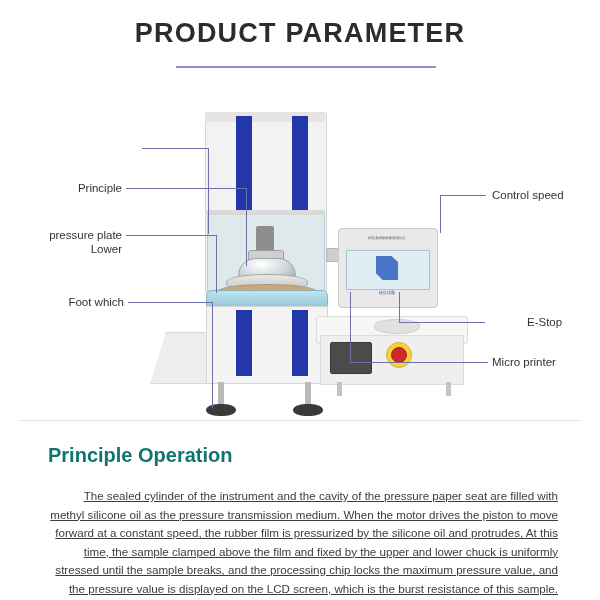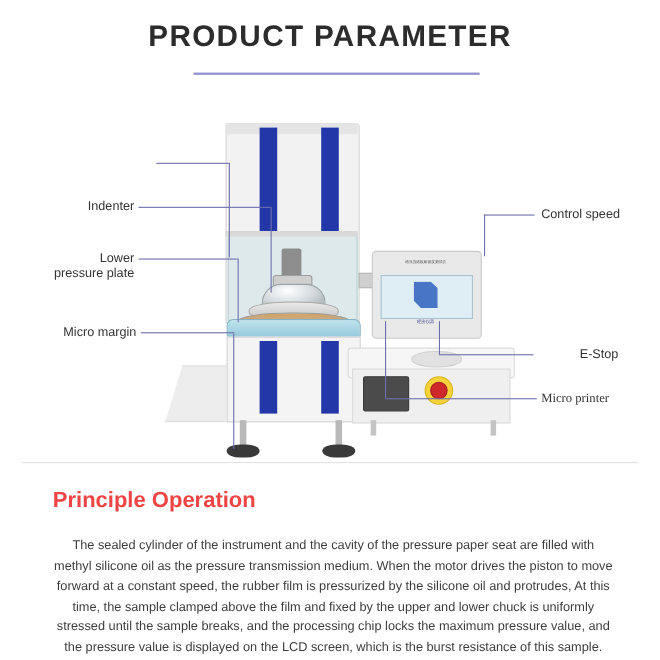--- a/index.html
+++ b/index.html
@@ -237,27 +237,28 @@
 
   
   #divider {
     position: absolute;
     left: 20px; top: 420px; width: 560px; height: 1px;
     background: #e2e2e2;
   }
   #subtitle {
     position: absolute;
     left: 48px; top: 444px;
-    font-size: 20px; font-weight: bold; color: #ef4444;
+    font-size: 20px; font-weight: bold; color: #0f766e;
   }
   #body-text {
     position: absolute;
     left: 48px; top: 487px; width: 510px;
     font-size: 11.6px; line-height: 18.5px; color: #3c3c3c;
-    text-align: center;
+    text-align: right;
+    text-decoration: underline;
   }
 </style>
 </head>
 <body>
 
 <div id="page">
 
   <div id="title">PRODUCT PARAMETER</div>
   <div id="title-rule"></div>
 
@@ -308,40 +309,40 @@
 
     <div class="lead h" style="left:440px; top:115px; width:46px;"></div>
     <div class="lead v" style="left:440px; top:115px; height:38px;"></div>
     <div class="label right" style="left:492px; top:108px; width:100px;">Control speed</div>
 
     <div class="lead h" style="left:142px; top:68px; width:66px;"></div>
     <div class="lead v" style="left:208px; top:68px; height:86px;"></div>
 
     <div class="lead h" style="left:126px; top:108px; width:120px;"></div>
     <div class="lead v" style="left:246px; top:108px; height:78px;"></div>
-    <div class="label left" style="left:34px; top:101px; width:88px;">Indenter</div>
+    <div class="label left" style="left:34px; top:101px; width:88px;">Principle</div>
 
     <div class="lead h" style="left:126px; top:155px; width:90px;"></div>
     <div class="lead v" style="left:216px; top:155px; height:58px;"></div>
     <div class="label left" style="left:18px; top:148px; width:104px;">
+      <div>pressure plate</div>
       <div>Lower</div>
-      <div>pressure plate</div>
     </div>
 
     <div class="lead h" style="left:128px; top:222px; width:84px;"></div>
     <div class="lead v" style="left:212px; top:222px; height:106px;"></div>
-    <div class="label left" style="left:28px; top:215px; width:96px;">Micro margin</div>
+    <div class="label left" style="left:28px; top:215px; width:96px;">Foot which</div>
 
     <div class="lead v" style="left:399px; top:212px; height:30px;"></div>
     <div class="lead h" style="left:399px; top:242px; width:86px;"></div>
     <div class="label right" style="left:492px; top:235px; width:100px;margin-left:35px;">E-Stop</div>
 
     <div class="lead v" style="left:350px; top:212px; height:70px;"></div>
     <div class="lead h" style="left:350px; top:282px; width:138px;"></div>
-    <div class="label right" style="left:492px; top:275px; width:104px;font-family:Liberation Serif, serif;">Micro printer</div>
+    <div class="label right" style="left:492px; top:275px; width:104px;">Micro printer</div>
 
   </div>
 
   <div id="divider"></div>
   <div id="subtitle">Principle Operation</div>
   <div id="body-text">The sealed cylinder of the instrument and the cavity of the pressure paper seat are filled with methyl silicone oil as the pressure transmission medium. When the motor drives the piston to move forward at a constant speed, the rubber film is pressurized by the silicone oil and protrudes, At this time, the sample clamped above the film and fixed by the upper and lower chuck is uniformly stressed until the sample breaks, and the processing chip locks the maximum pressure value, and the pressure value is displayed on the LCD screen, which is the burst resistance of this sample.</div>
 
 </div>
 
 </body></html>

